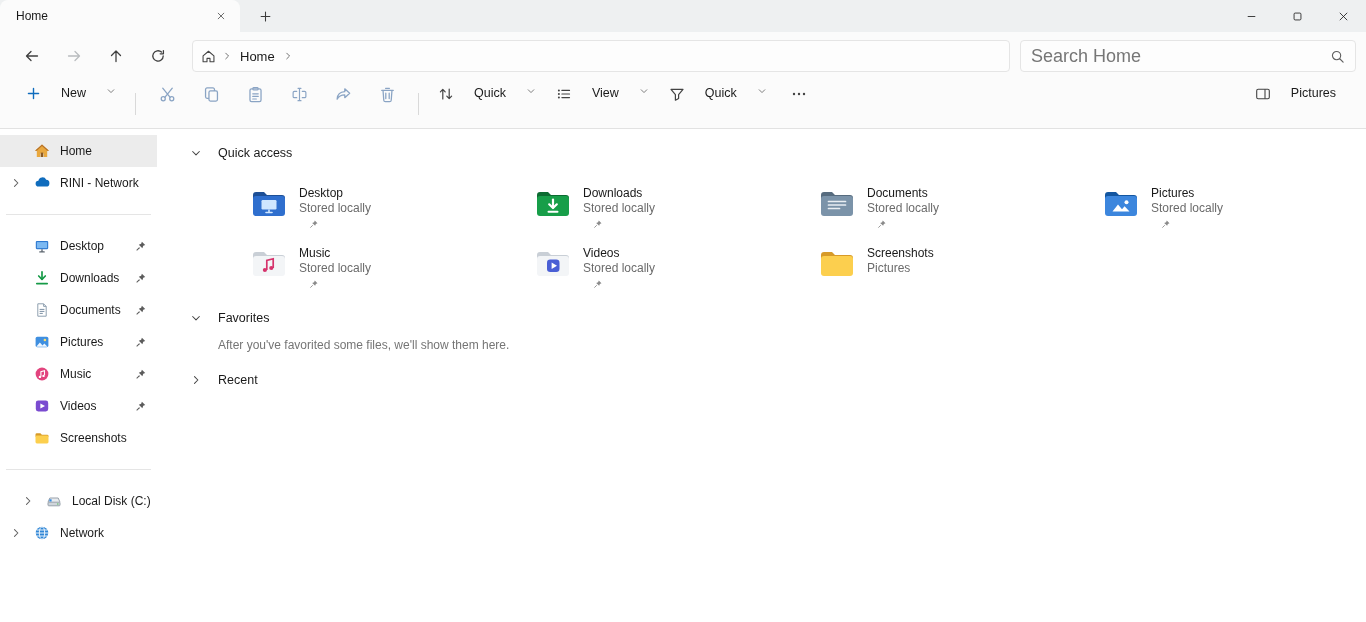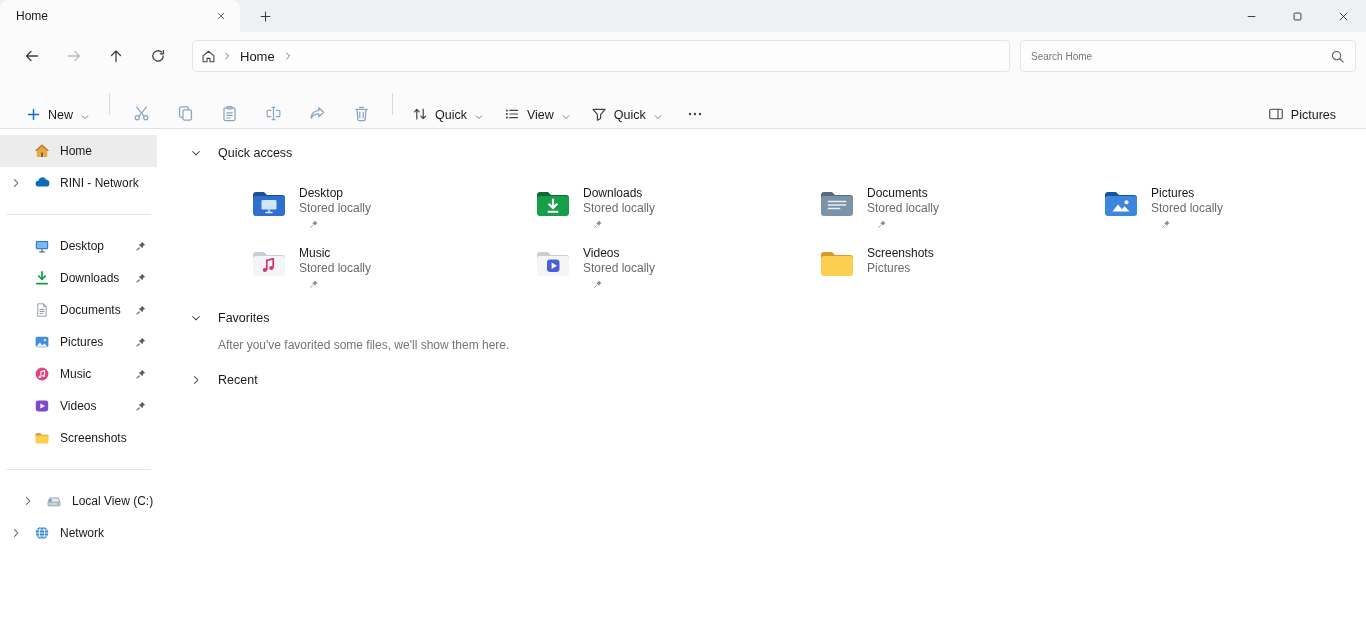--- a/index.html
+++ b/index.html
@@ -20,27 +20,27 @@
   
   .navbar{height:48px;background:#fbfbfb;display:flex;align-items:center;padding:0 10px 0 12px}
   .nav-btn{width:40px;height:36px;border-radius:4px;display:flex;align-items:center;justify-content:center;flex-shrink:0;margin-right:2px}
   .c-dark{color:#3f3f3f}.c-dim{color:#b9bcbf}
   .addressbar{flex:1;height:32px;background:#fdfdfd;border:1px solid #e5e5e5;border-radius:4px;
     display:flex;align-items:center;padding:0 8px;margin:0 10px 0 12px;gap:6px;color:#444}
   .crumb-label{font-size:13px;color:#1a1a1a;padding:0 2px}
   .crumb-chev{color:#5f5f5f}
   .searchbox{width:336px;height:32px;background:#fdfdfd;border:1px solid #e5e5e5;border-radius:4px;
     display:flex;align-items:center;padding:0 10px;margin-right:0;gap:8px}
-  .searchbox input{border:none;outline:none;background:transparent;flex:1;font-size:10px;color:#3b82f6;font-family:inherit}
+  .searchbox input{border:none;outline:none;background:transparent;flex:1;font-size:18px;color:#3b82f6;font-family:inherit}
   .searchbox input::placeholder{color:#767676}
   .search-ic{color:#5f5f5f}
 
   
   .commandbar{height:49px;background:#fbfbfb;border-bottom:1px solid #e2e2e2;display:flex;align-items:center;padding:0 16px}
-  .cmd-btn{height:36px;border-radius:4px;display:flex;align-items:flex-end;gap:7px;padding:0 10px;font-size:12.5px;color:#1a1a1a;flex-shrink:0}
+  .cmd-btn{height:36px;border-radius:4px;display:flex;align-items:flex-start;gap:20px;padding:0 10px;font-size:12.5px;color:#1a1a1a;flex-shrink:0}
   .icon-btn{width:44px;justify-content:center;padding:0}
   .cmd-sep{width:1px;height:22px;background:#d9d9d9;margin:0 9px;flex-shrink:0}
   .muted{color:#8aa4c4}
   .gray-ic{color:#424242}
   .chev-dim{color:#6d6d6d}
   .details-btn{margin-left:auto;margin-right:4px}
 
   
   .content{display:flex;height:493px}
   .sidebar{width:157px;flex-shrink:0;padding-top:6px}
@@ -429,21 +429,21 @@
           </svg>
       </span>
       <span class="s-icon">
         <svg viewBox="0 0 16 16" width="16" height="16">
             <path d="M2 9.2 3.8 5h8.4L14 9.2" fill="#e8ebee" stroke="#98a1ab" stroke-width="1"></path>
             <rect x="2" y="9.2" width="12" height="3.6" rx="0.8" fill="#cfd5db" stroke="#98a1ab" stroke-width="1"></rect>
             <rect x="3.4" y="6.3" width="2.2" height="2.2" fill="#2e8ae6"></rect>
             <circle cx="11.8" cy="11" r="0.8" fill="#61c06a"></circle>
           </svg>
       </span>
-      <span class="s-label">Local View (C:)</span>
+      <span class="s-label">Local Disk (C:)</span>
     </div>
 
     <div class="side-item">
       <span class="side-chev">
         <svg viewBox="0 0 16 16" width="12" height="12">
             <path d="M6 3.5 10.5 8 6 12.5" fill="none" stroke="currentColor" stroke-width="1.4" stroke-linecap="round" stroke-linejoin="round"></path>
           </svg>
       </span>
       <span class="s-icon">
         <svg viewBox="0 0 16 16" width="16" height="16">

